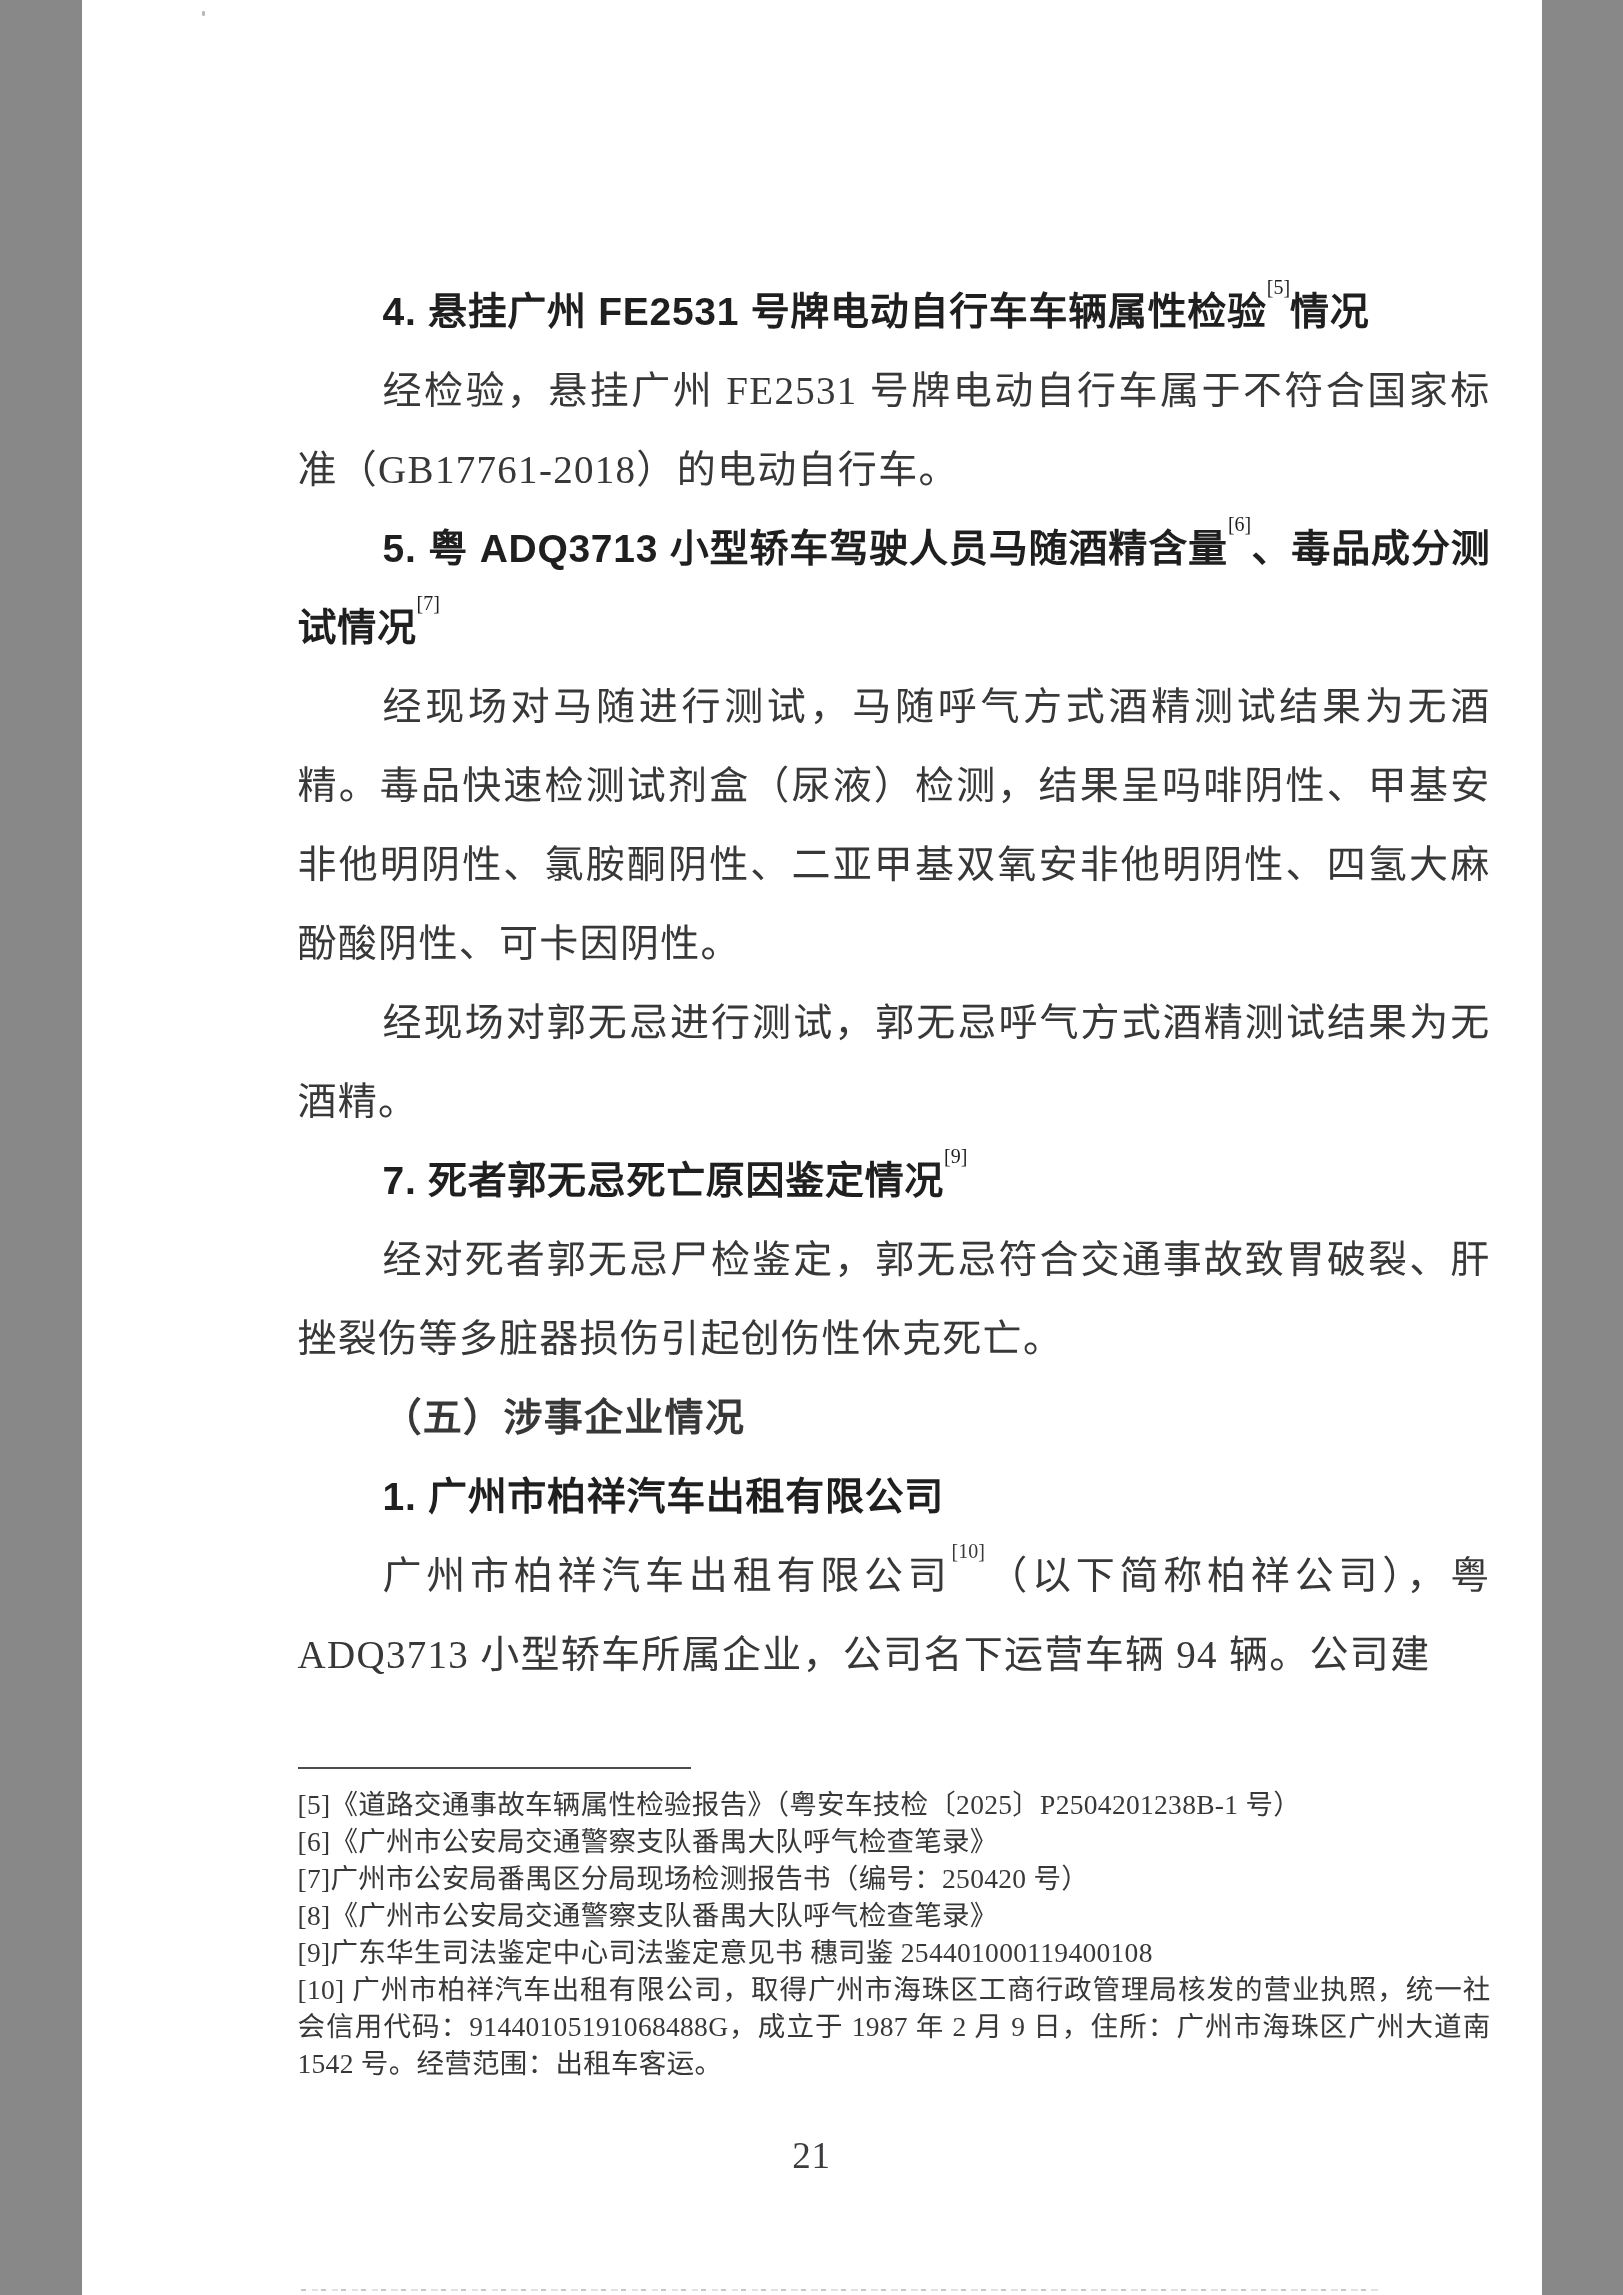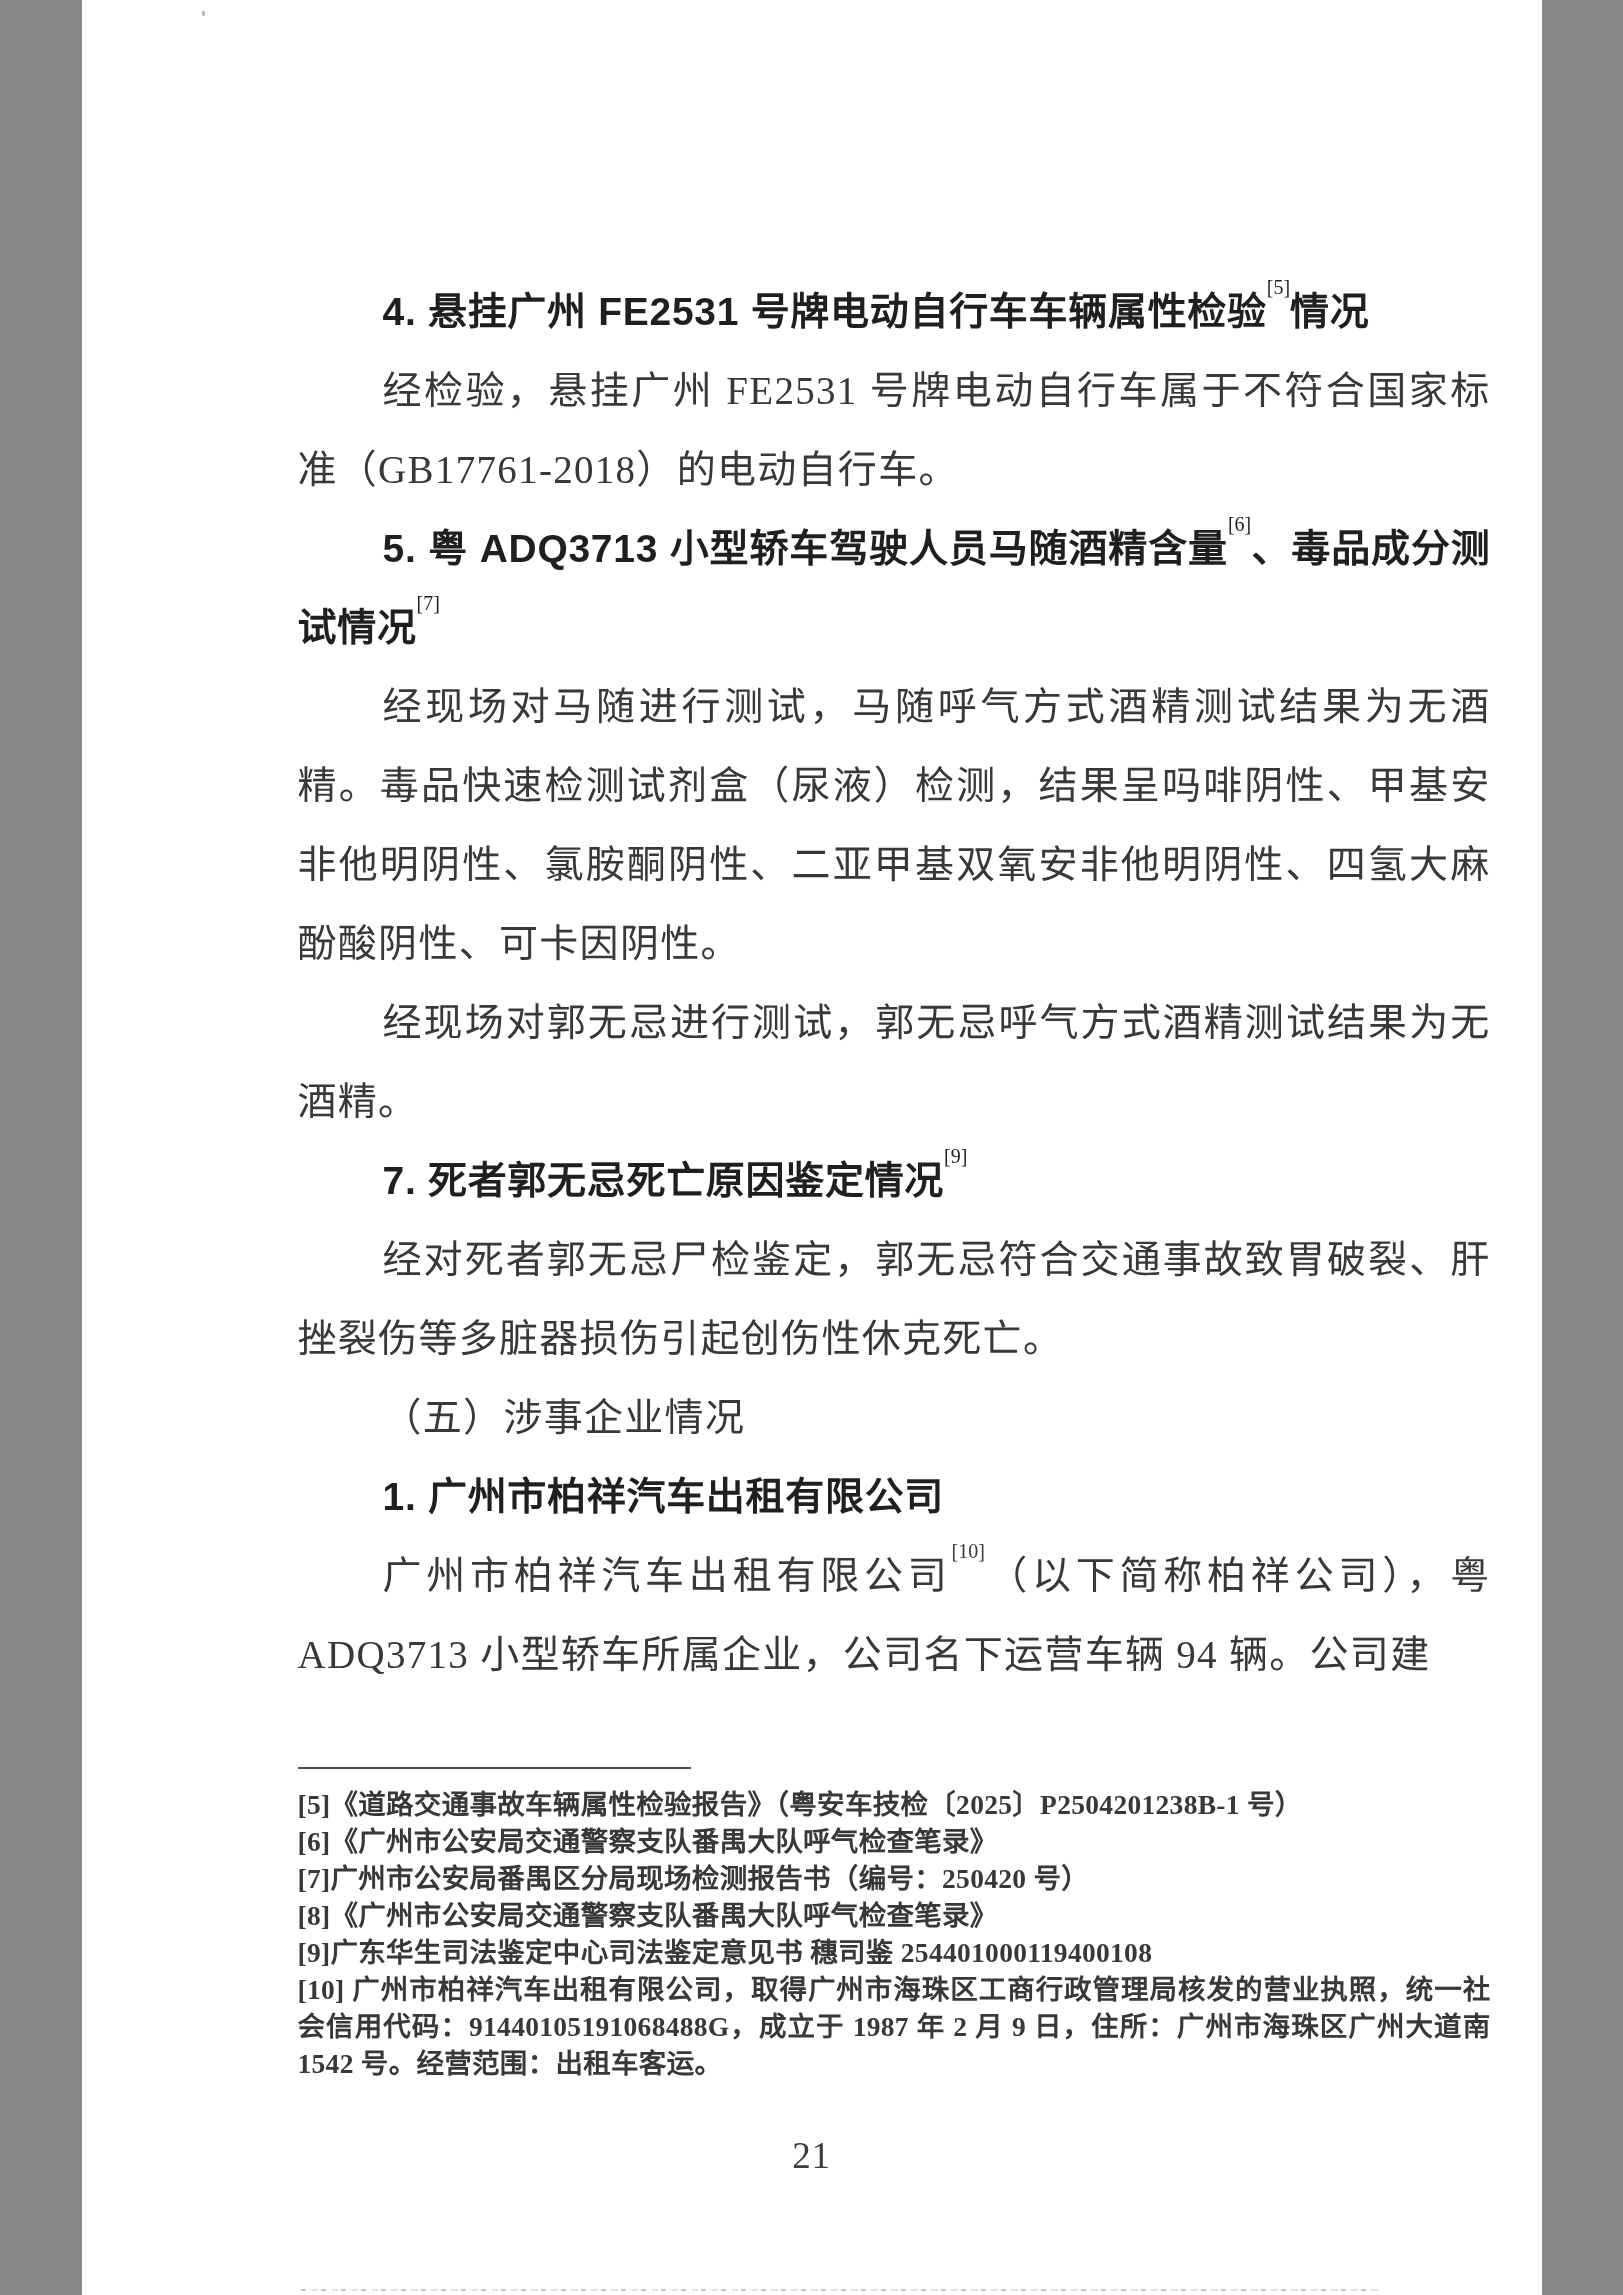--- a/index.html
+++ b/index.html
@@ -59,21 +59,21 @@
     padding: 0;
     text-indent: 85px;
   }
   .para-heading {
     font-weight: 700;
     color: var(--heading-ink, #1f1f1f);
     font-family: "Liberation Sans", "DejaVu Sans", sans-serif;
     letter-spacing: 0.7px;
   }
   .para-sub {
-    font-weight: 400;
+    font-weight: 700;
   }
   .fn-ref {
     font-size: 20px;
     line-height: 0;
     letter-spacing: 0;
     position: relative;
     top: -17px;
     font-weight: 400;
     color: var(--ink, #383838);
     font-family: "Liberation Serif", "DejaVu Serif", serif;
@@ -92,21 +92,21 @@
     letter-spacing: 0.3px;
     text-align: justify;
     text-align-last: left;
   }
   .fn-separator {
     width: 393px;
     height: 0;
     border-top: 2.6px solid #4c4c50;
     margin: 0 0 17px 0;
   }
-  .footnote { margin: 0; font-weight: bold; }
+  .footnote { margin: 0; }
   .fn-label { white-space: nowrap; }
   
   .page-number {
     position: absolute;
     left: 0;
     top: 2139px;
     width: 100%;
     text-align: center;
     font-size: 37px;
     line-height: 34px;

